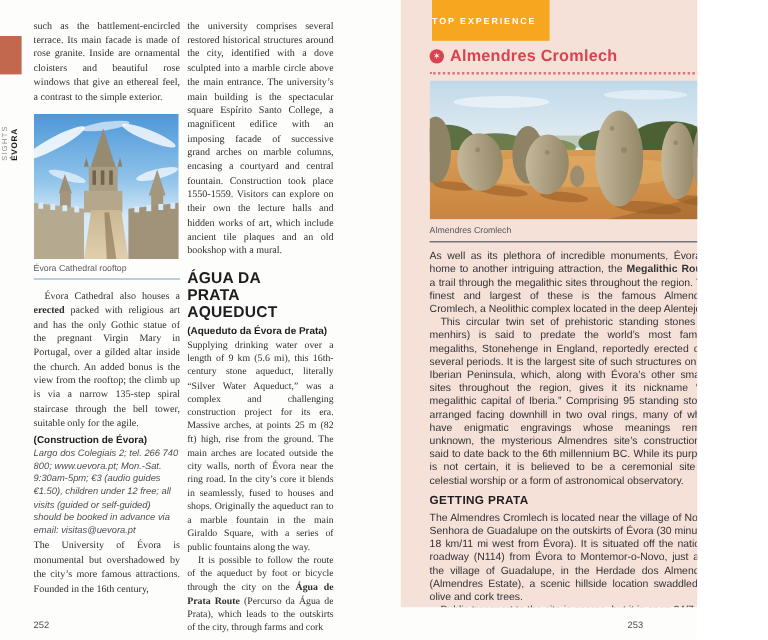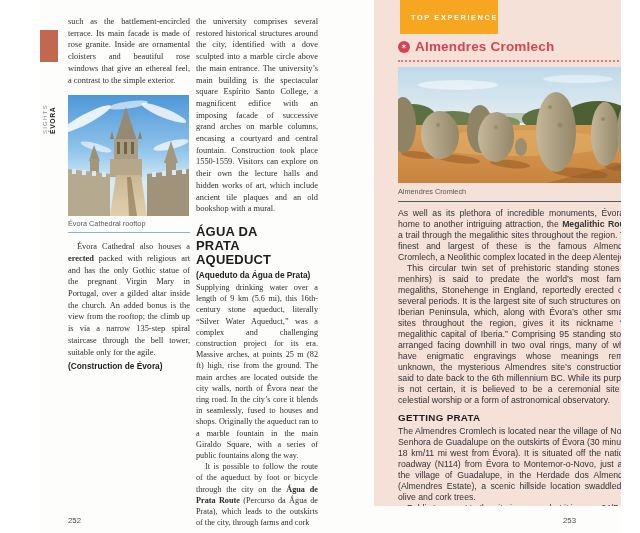--- a/index.html
+++ b/index.html
@@ -1,19 +1,19 @@
 <!DOCTYPE html>
 <html><head>
 <meta charset="utf-8">
 <style>
   * { margin:0; padding:0; box-sizing:border-box; }
   body { background:#ffffff; }
   #spread {
     position:relative; width:581px; height:533px; background:#fdfdfc;
-    overflow:hidden; font-family:"Liberation Serif", serif;margin-left:40px;
+    overflow:hidden; font-family:"Liberation Serif", serif;
   }
 
   
   .tab-block { position:absolute; background:#c1684f; }
   .tab-left-block { left:0; top:30px; width:18px; height:32px; }
   .tab-right-block { left:611px; top:30px; width:22px; height:34px; }
   .vtab { position:absolute; font-family:"Liberation Sans", sans-serif; white-space:nowrap; }
   .vtab .t1 { display:block; font-weight:bold; font-size:6.8px; letter-spacing:0.6px; color:#1c1c1c; line-height:8px; }
   .vtab .t2 { display:block; font-size:6.2px; letter-spacing:1.1px; color:#8a8a8c; line-height:8px; }
   .vtab-left { left:1px; top:134px; width:70px; height:17px; transform:rotate(-90deg); transform-origin:0 0; }
@@ -35,21 +35,21 @@
   .sight-subheading { font-family:"Liberation Sans", sans-serif; font-weight:bold; font-size:8.3px;
     color:#1d1d1f; margin:3px 0 2px; }
   .visitor-info { font-family:"Liberation Sans", sans-serif; font-style:italic; font-size:7.8px;
     line-height:10.6px; color:#4d4f53; }
   .mt8 { margin-top:8px; }
   .mt2 { margin-top:2px; }
 
   
   .rp { position:absolute; left:334px; top:0; width:274px; height:506px; background:#f5e1d7; overflow:hidden; }
   .banner { position:absolute; left:26px; top:0; width:98px; height:34px; background:#f6a71f;
-    display:flex; align-items:center; justify-content:flex-end; }
+    display:flex; align-items:center; justify-content:flex-start; }
   .banner span { font-family:"Liberation Sans", sans-serif; font-weight:bold; font-size:7.4px;
     letter-spacing:1.6px; color:#fff; }
   .rp-title-row { position:absolute; left:24px; top:39px; display:flex; align-items:center; gap:5px; }
   .star-badge { width:12px; height:12px; border-radius:50%; background:#d8434f; color:#ffffff;
     font-family:"DejaVu Sans", sans-serif; font-size:7.5px; line-height:12px; text-align:center; flex:0 0 auto; }
   .rp-title { font-family:"Liberation Sans", sans-serif; font-weight:bold; font-size:13.5px;
     color:#d8434f; letter-spacing:0.2px; }
   .dotted-divider { position:absolute; left:24px; top:60px; width:237px; border-top:2px dotted #e0737b; }
   .rp-photo { position:absolute; left:24px; top:67px; width:237px; height:116px; overflow:hidden; }
   .rp-caption { position:absolute; left:24px; top:187px; font-family:"Liberation Sans", sans-serif;
@@ -133,26 +133,28 @@
 
           <path d="M42 121 L79 121 L73 80 L48 80 Z" fill="url(#wk)"></path>
           <path d="M59 82 L63 82 L69 121 L61 121 Z" fill="#7d6647" opacity="0.55"></path>
         </svg>
       </div>
       <div class="caption cap-rule-blue">Évora Cathedral rooftop</div>
 
       <p class="serif-body indent mt8">Évora Cathedral also houses a <b>erected</b> packed with religious art and has the only Gothic statue of the pregnant Virgin Mary in Portugal, over a gilded altar inside the church. An added bonus is the view from the rooftop; the climb up is via a narrow 135-step spiral staircase through the bell tower, suitable only for the agile.</p>
 
       <div class="sight-subheading">(Construction de Évora)</div>
+      <p class="visitor-info">Largo dos Colegiais 2; tel. 266 740 800; www.uevora.pt; Mon.-Sat. 9:30am-5pm; €3 (audio guides €1.50), children under 12 free; all visits (guided or self-guided) should be booked in advance via email: visitas@uevora.pt</p>
+      <p class="serif-body mt2">The University of Évora is monumental but overshadowed by the city’s more famous attractions. Founded in the 16th century,</p>
     </div>
 
     <div class="lp-col">
       <p class="serif-body">the university comprises several restored historical structures around the city, identified with a dove sculpted into a marble circle above the main entrance. The university’s main building is the spectacular square Espírito Santo College, a magnificent edifice with an imposing facade of successive grand arches on marble columns, encasing a courtyard and central fountain. Construction took place 1550-1559. Visitors can explore on their own the lecture halls and hidden works of art, which include ancient tile plaques and an old bookshop with a mural.</p>
       <h2 class="sight-heading">ÁGUA DA PRATA AQUEDUCT</h2>
-      <div class="sight-subheading">(Aqueduto da Água de Prata)</div>
+      <div class="sight-subheading">(Aqueduto da Évora de Prata)</div>
       <p class="serif-body" style="font-size:8.2px; line-height:11.2px;">Supplying drinking water over a length of 9 km (5.6 mi), this 16th-century stone aqueduct, literally “Silver Water Aqueduct,” was a complex and challenging construction project for its era. Massive arches, at points 25 m (82 ft) high, rise from the ground. The main arches are located outside the city walls, north of Évora near the ring road. In the city’s core it blends in seamlessly, fused to houses and shops. Originally the aqueduct ran to a marble fountain in the main Giraldo Square, with a series of public fountains along the way.</p>
       <p class="serif-body indent" style="font-size:8.2px; line-height:11.2px;">It is possible to follow the route of the aqueduct by foot or bicycle through the city on the <b>Água de Prata Route</b> (Percurso da Água de Prata), which leads to the outskirts of the city, through farms and cork</p>
     </div>
   </div>
 
   <span class="pagenum pagenum-left">252</span>
 
   <div class="rp">
     <div class="banner">
       <span>TOP EXPERIENCE</span>

